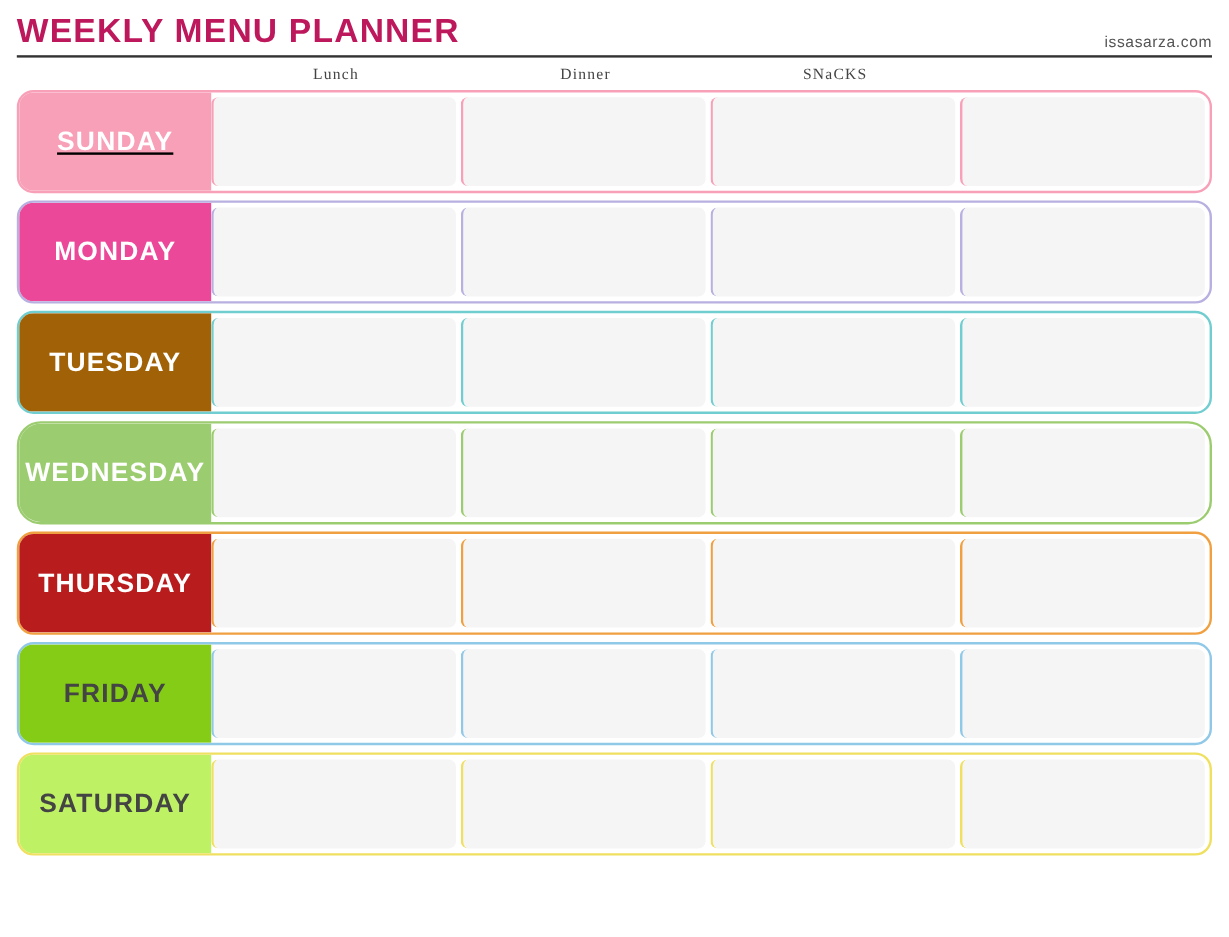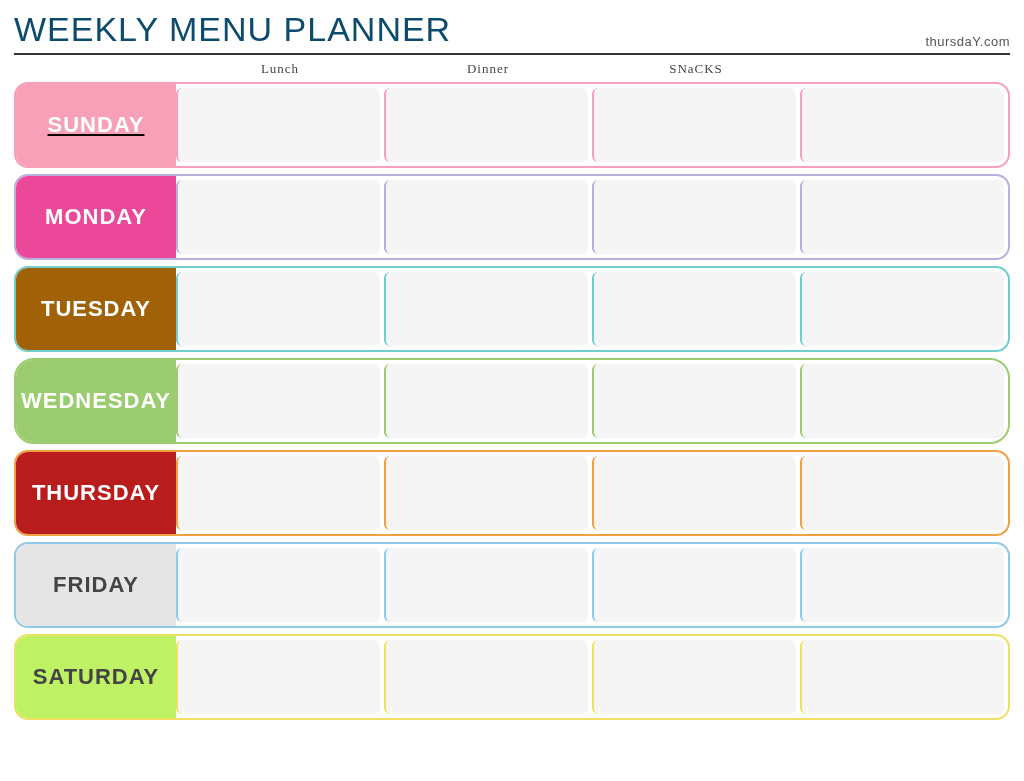--- a/index.html
+++ b/index.html
@@ -20,26 +20,26 @@
     .header {
       display: flex;
       justify-content: space-between;
       align-items: flex-end;
       border-bottom: 2px solid #333;
       padding-bottom: 4px;
       margin-bottom: 6px;
     }
 
     .header-title {
-      font-size: 34px;
-      font-weight: normal;
+      font-size: 28px;
+      font-weight: bold;
       letter-spacing: 1px;
       font-family: 'Arial', sans-serif;
       text-transform: uppercase;
-      color: #0c4a6e;
+      color: #be185d;
     }
 
     .header-site {
       font-size: 13px;
       color: #555;
       letter-spacing: 0.5px;
     }
 
     .column-headers {
       display: grid;
@@ -155,21 +155,21 @@
     }
     .row-thursday .day-cell {
       border-color: #f0a040;
     }
 
     
     .row-friday {
       border-color: #90c8e8;
     }
     .row-friday .day-label {
-      background: #e5e5e5;
+      background: #84cc16;
       color: #444;
     }
     .row-friday .day-cell {
       border-color: #90c8e8;
     }
 
     
     .row-saturday {
       border-color: #f0e060;
     }
@@ -184,21 +184,21 @@
     .day-label-text {
       pointer-events: none;
     }
   </style>
 </head>
 <body>
 
 <div>
   <div class="header">
     <span class="header-title">Weekly Menu Planner</span>
-    <span class="header-site">thursdaY.com</span>
+    <span class="header-site">issasarza.com</span>
   </div>
 
   <div class="column-headers">
     <div class="col-header"></div>
     <div class="col-header">Lunch</div>
     <div class="col-header">Dinner</div>
     <div class="col-header">SNaCKS</div>
   </div>
 
   <div class="planner-grid">

